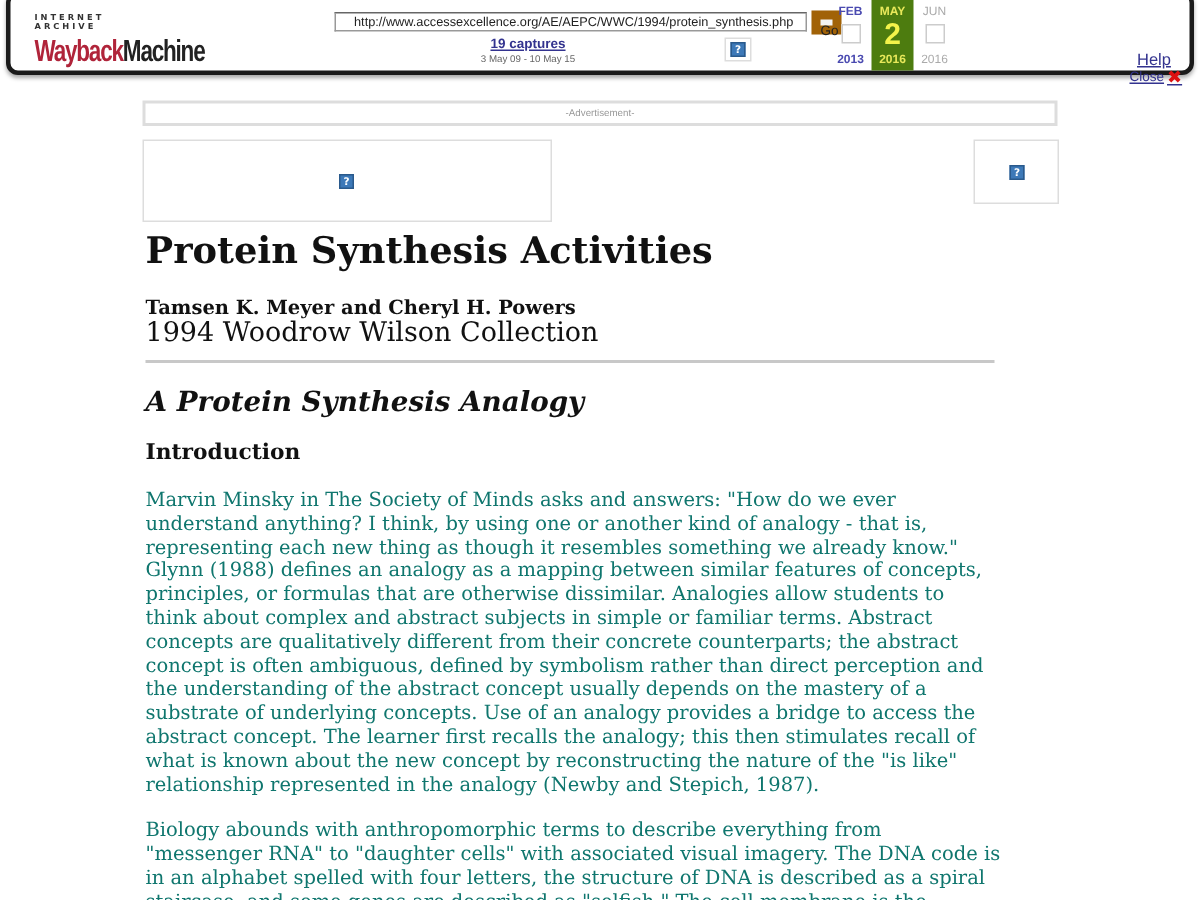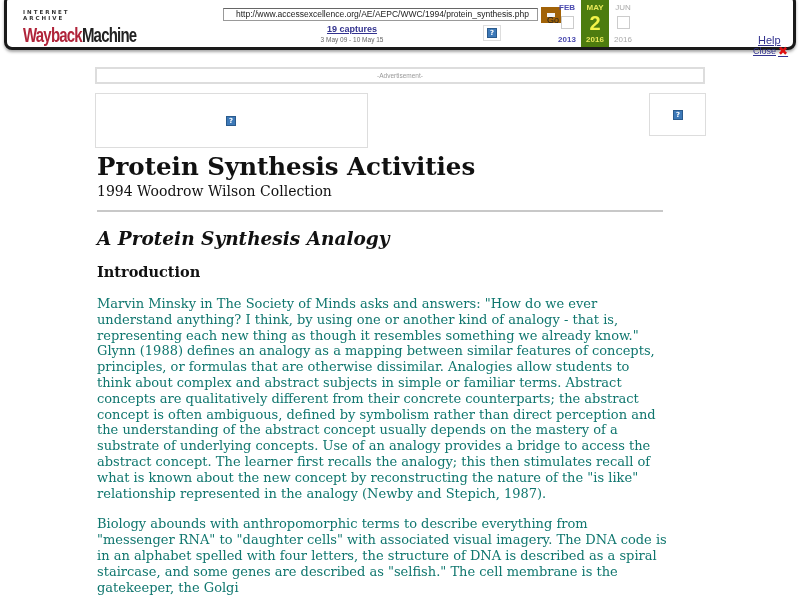--- a/index.html
+++ b/index.html
@@ -59,21 +59,21 @@
   .ad-banner { position: absolute; left: 95px; top: 67px; width: 610px; height: 17px; border: 2px solid #ddd; text-align: center; font-family: "Liberation Sans", sans-serif; font-size: 6.5px; color: #999; line-height: 13px; }
   .ad-box-left { position: absolute; left: 95px; top: 93px; width: 273px; height: 55px; border: 1px solid #ddd; }
   .ad-box-left .qicon { position: absolute; left: 130px; top: 22px; }
   .ad-box-right { position: absolute; left: 649px; top: 93px; width: 57px; height: 43px; border: 1px solid #ddd; }
   .ad-box-right .qicon { position: absolute; left: 23px; top: 16px; }
 
   
   .article { position: absolute; left: 97px; top: 150px; width: 570px; }
   .title { font-family: "DejaVu Serif", serif; font-weight: bold; font-size: 24.5px; color: #111; line-height: 34px; }
   .authors { font-weight: bold; font-size: 13px; margin-top: 14px; line-height: 16px; }
-  .collection { font-size: 14px; line-height: 15px; }
+  .collection { font-size: 18px; line-height: 15px; }
   .rule { height: 2px; background: #c8c8c8; margin-top: 11px; width: 566px; }
   .h2 { font-weight: bold; font-size: 18.5px; margin-top: 15px; line-height: 24px; font-style: italic; }
   .h3 { font-weight: bold; font-size: 14.5px; margin-top: 11px; line-height: 20px; }
   .para { font-size: 13px; line-height: 15.8px; margin-top: 14px; color: #0f766e; width: 570px; }
   .para2 { margin-top: 15px; }
 </style>
 </head>
 <body>
 
 <div class="wb-bar">
@@ -123,19 +123,20 @@
 <div class="ad-banner">-Advertisement-</div>
 <div class="ad-box-left">
   <span class="qicon">?</span>
 </div>
 <div class="ad-box-right">
   <span class="qicon">?</span>
 </div>
 
 <div class="article">
   <h1 class="title">Protein Synthesis Activities</h1>
+  <div class="authors">Tamsen K. Meyer and Cheryl H. Powers</div>
   <div class="collection">1994 Woodrow Wilson Collection</div>
   <div class="rule"></div>
   <h2 class="h2">A Protein Synthesis Analogy</h2>
   <h3 class="h3">Introduction</h3>
   <p class="para">Marvin Minsky in The Society of Minds asks and answers: "How do we ever understand anything? I think, by using one or another kind of analogy - that is, representing each new thing as though it resembles something we already know." Glynn (1988) defines an analogy as a mapping between similar features of concepts, principles, or formulas that are otherwise dissimilar. Analogies allow students to think about complex and abstract subjects in simple or familiar terms. Abstract concepts are qualitatively different from their concrete counterparts; the abstract concept is often ambiguous, defined by symbolism rather than direct perception and the understanding of the abstract concept usually depends on the mastery of a substrate of underlying concepts. Use of an analogy provides a bridge to access the abstract concept. The learner first recalls the analogy; this then stimulates recall of what is known about the new concept by reconstructing the nature of the "is like" relationship represented in the analogy (Newby and Stepich, 1987).</p>
   <p class="para para2">Biology abounds with anthropomorphic terms to describe everything from "messenger RNA" to "daughter cells" with associated visual imagery. The DNA code is in an alphabet spelled with four letters, the structure of DNA is described as a spiral staircase, and some genes are described as "selfish." The cell membrane is the gatekeeper, the Golgi</p>
 </div>
 
 </body></html>

